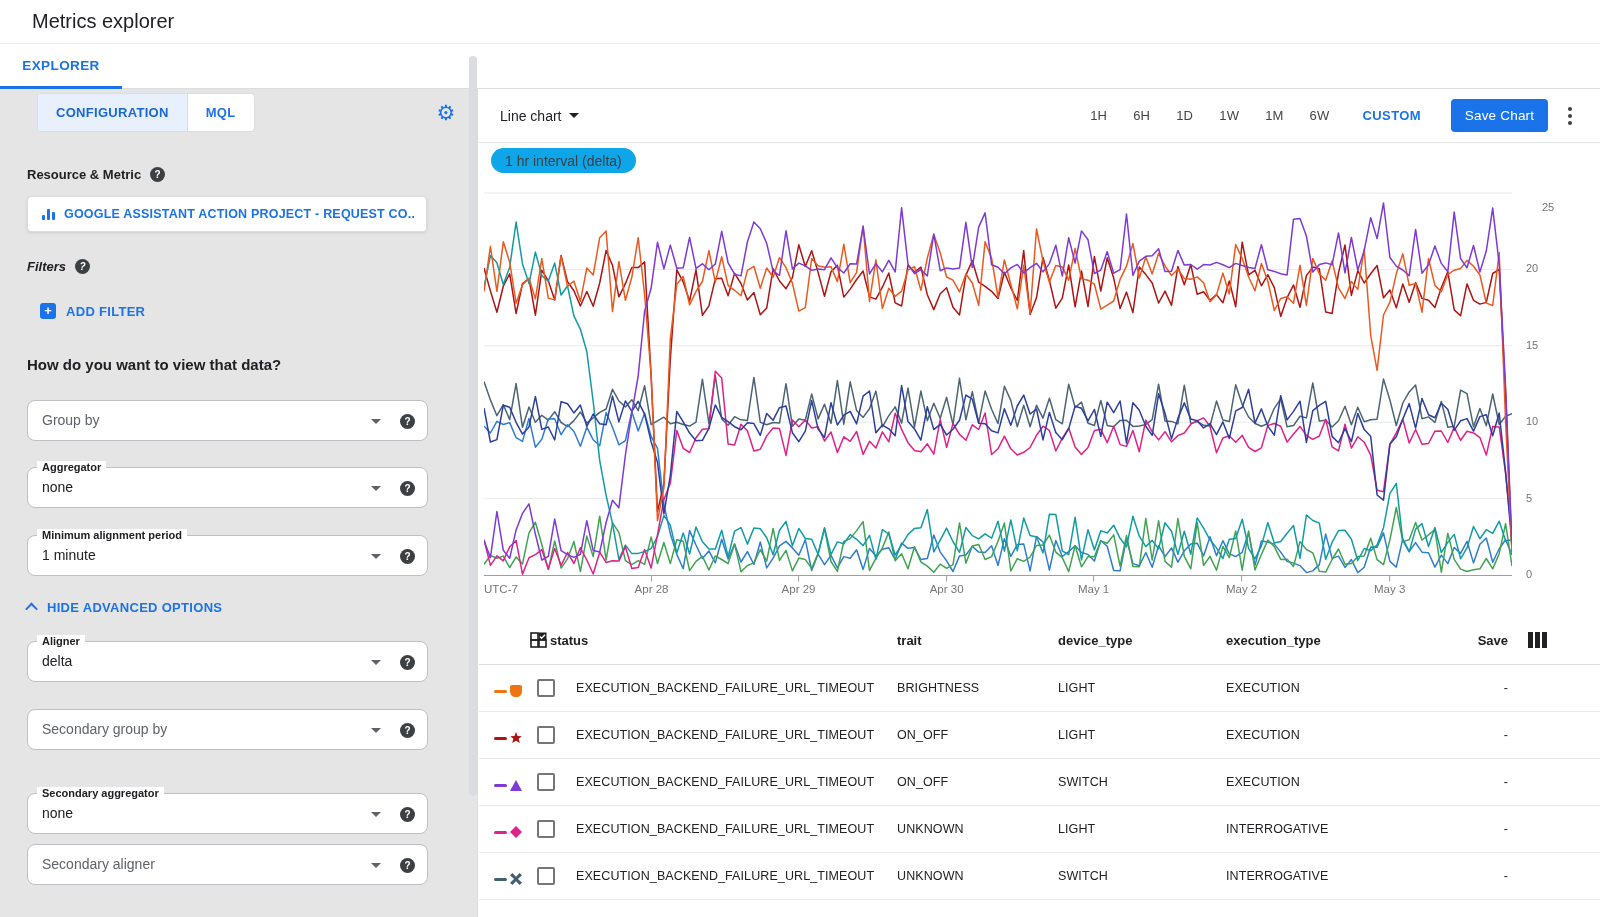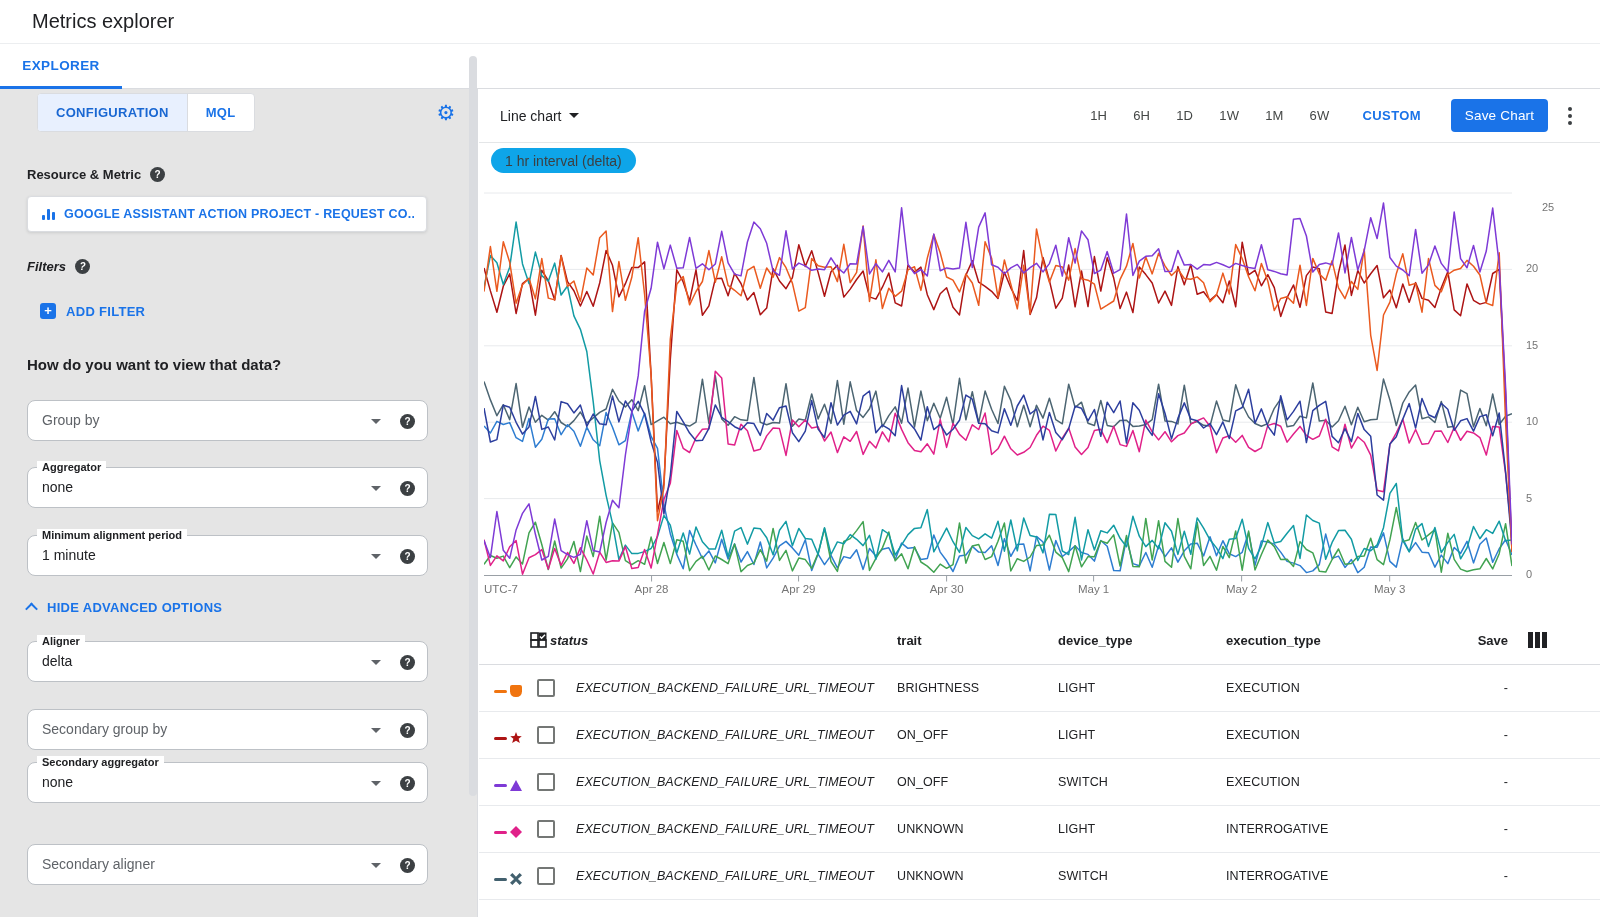--- a/index.html
+++ b/index.html
@@ -108,21 +108,21 @@
   .cbx { position:absolute; left:58px; top:14px; width:18px; height:18px; border:2px solid #747775;
     border-radius:2px; background:#fff; cursor:pointer; }
   .series-marker { position:absolute; left:15px; top:21px; width:32px; height:12px; }
   .m-dash { position:absolute; left:0; top:4px; width:13px; height:3px; border-radius:1.5px; }
   .m-shape { position:absolute; left:16px; top:-1px; width:12px; height:12px; }
   .shape-square { border-radius:2px 2px 45% 45%; }
   .shape-star { clip-path:polygon(50% 0%,63% 33%,98% 35%,72% 56%,82% 92%,50% 72%,18% 92%,28% 56%,2% 35%,37% 33%); }
   .shape-triangle { clip-path:polygon(50% 8%,100% 100%,0% 100%); }
   .shape-diamond { clip-path:polygon(50% 0,100% 50%,50% 100%,0 50%); }
   .shape-x { clip-path:polygon(20% 0%,50% 32%,80% 0%,100% 18%,66% 50%,100% 82%,80% 100%,50% 68%,20% 100%,0% 82%,34% 50%,0% 18%); }
-  .col-status { left:97px;font-style:italic; } .col-trait { left:418px; } .col-device { left:579px; } .col-exec { left:747px; }
+  .col-status { left:97px; } .col-trait { left:418px; } .col-device { left:579px; } .col-exec { left:747px; }
   .col-value { right:92px; text-align:right; }
   #header-grid-icon { position:absolute; left:51px; top:15px; cursor:pointer; }
   #header-status { left:71px; }
   #col-selector-icon { position:absolute; left:1049px; top:15px; display:flex; gap:2px; cursor:pointer; }
   #col-selector-icon i { width:5px; height:16px; background:#202124; }
 </style>
 </head>
 <body>
 
 <div id="app-header">
@@ -191,21 +191,21 @@
       <span class="sf-label">Aligner</span>
       <span class="sf-value">delta</span>
       <span class="sf-caret"></span>
       <span class="help-icon">?</span>
     </div>
   <div class="select-field" id="field-4" style="top: 620px;">
       <span class="sf-value muted">Secondary group by</span>
       <span class="sf-caret"></span>
       <span class="help-icon">?</span>
     </div>
-  <div class="select-field" id="field-5" style="top: 673px;">
+  <div class="select-field" id="field-5" style="top: 704px;">
       <span class="sf-label">Secondary aggregator</span>
       <span class="sf-value">none</span>
       <span class="sf-caret"></span>
       <span class="help-icon">?</span>
     </div>
   <div class="select-field" id="field-6" style="top: 755px;">
       <span class="sf-value muted">Secondary aligner</span>
       <span class="sf-caret"></span>
       <span class="help-icon">?</span>
     </div>

